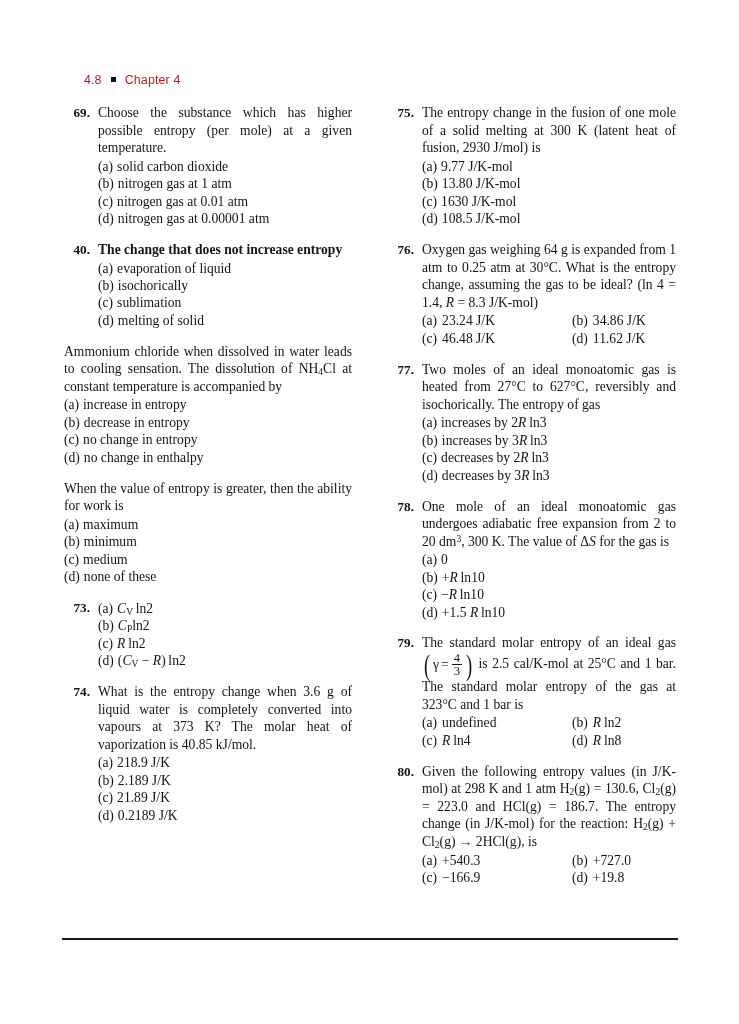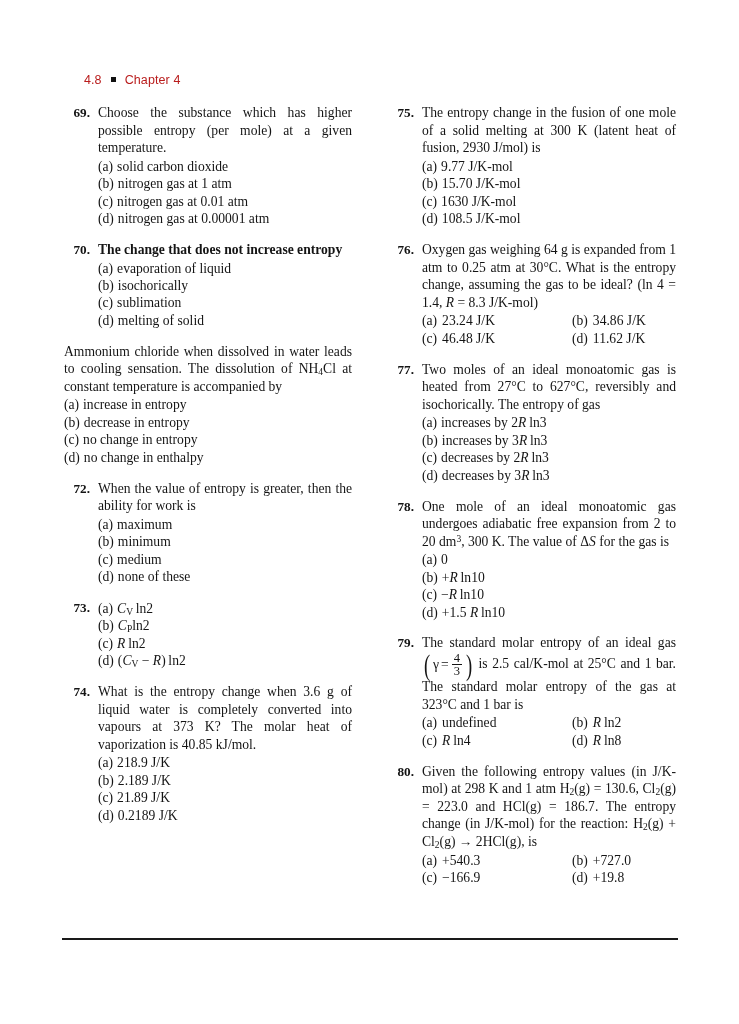--- a/index.html
+++ b/index.html
@@ -187,21 +187,21 @@
               </div>
             <div class="opt">
                 <span class="lbl">(d)</span>
                 <span class="txt">nitrogen gas at 0.00001 atm</span>
               </div>
           </div>
         </div>
       </div>
 
       <div class="q">
-        <div class="q-num">70.</div>
+        <div class="q-num">40.</div>
         <div class="q-body">
           <div class="stem nojust">The change that does not increase entropy</div>
           <div class="opts">
             <div class="opt">
                 <span class="lbl">(a)</span>
                 <span class="txt">evaporation of liquid</span>
               </div>
             <div class="opt">
                 <span class="lbl">(b)</span>
                 <span class="txt">isochorically</span>
@@ -236,21 +236,20 @@
               </div>
             <div class="opt">
                 <span class="lbl">(d)</span>
                 <span class="txt">no change in enthalpy</span>
               </div>
           </div>
         </div>
       </div>
 
       <div class="q">
-        <div class="q-num">72.</div>
         <div class="q-body">
           <div class="stem">When the value of entropy is greater, then the ability for work is</div>
           <div class="opts">
             <div class="opt">
                 <span class="lbl">(a)</span>
                 <span class="txt">maximum</span>
               </div>
             <div class="opt">
                 <span class="lbl">(b)</span>
                 <span class="txt">minimum</span>
@@ -324,21 +323,21 @@
         <div class="q-num">75.</div>
         <div class="q-body">
           <div class="stem">The entropy change in the fusion of one mole of a solid melting at 300 K (latent heat of fusion, 2930 J/mol) is</div>
           <div class="opts">
             <div class="opt">
                 <span class="lbl">(a)</span>
                 <span class="txt">9.77 J/K-mol</span>
               </div>
             <div class="opt">
                 <span class="lbl">(b)</span>
-                <span class="txt">15.70 J/K-mol</span>
+                <span class="txt">13.80 J/K-mol</span>
               </div>
             <div class="opt">
                 <span class="lbl">(c)</span>
                 <span class="txt">1630 J/K-mol</span>
               </div>
             <div class="opt">
                 <span class="lbl">(d)</span>
                 <span class="txt">108.5 J/K-mol</span>
               </div>
           </div>

